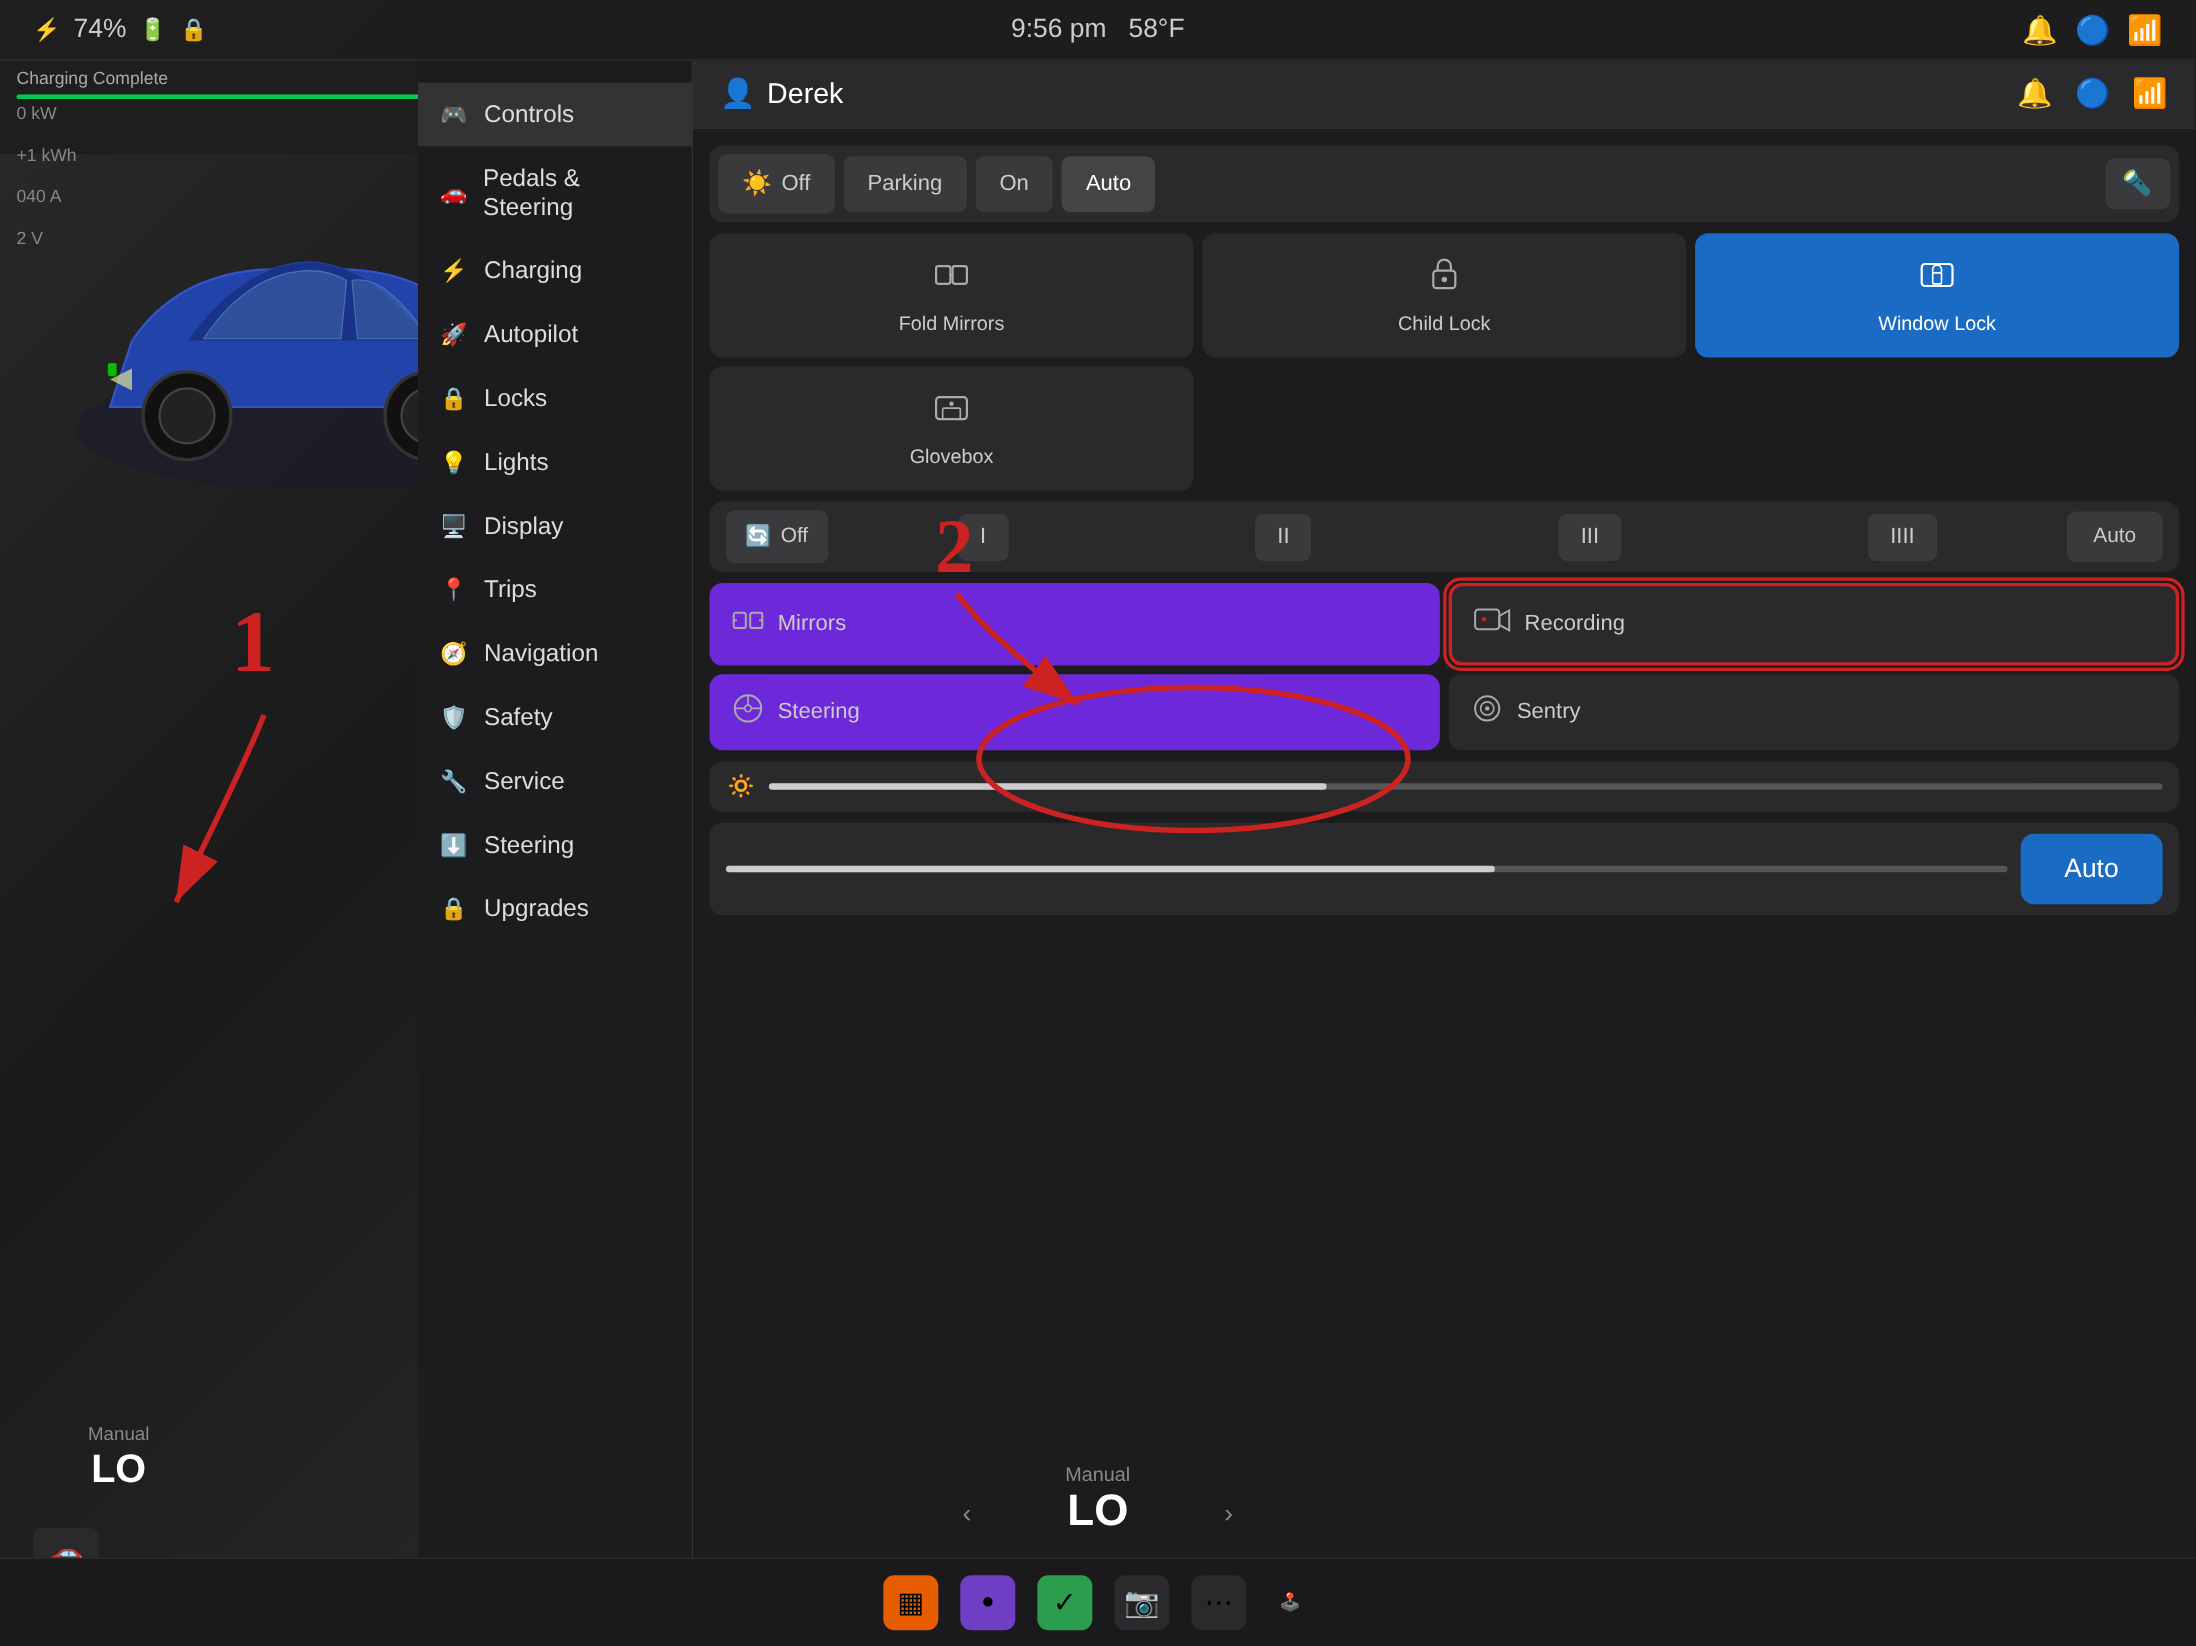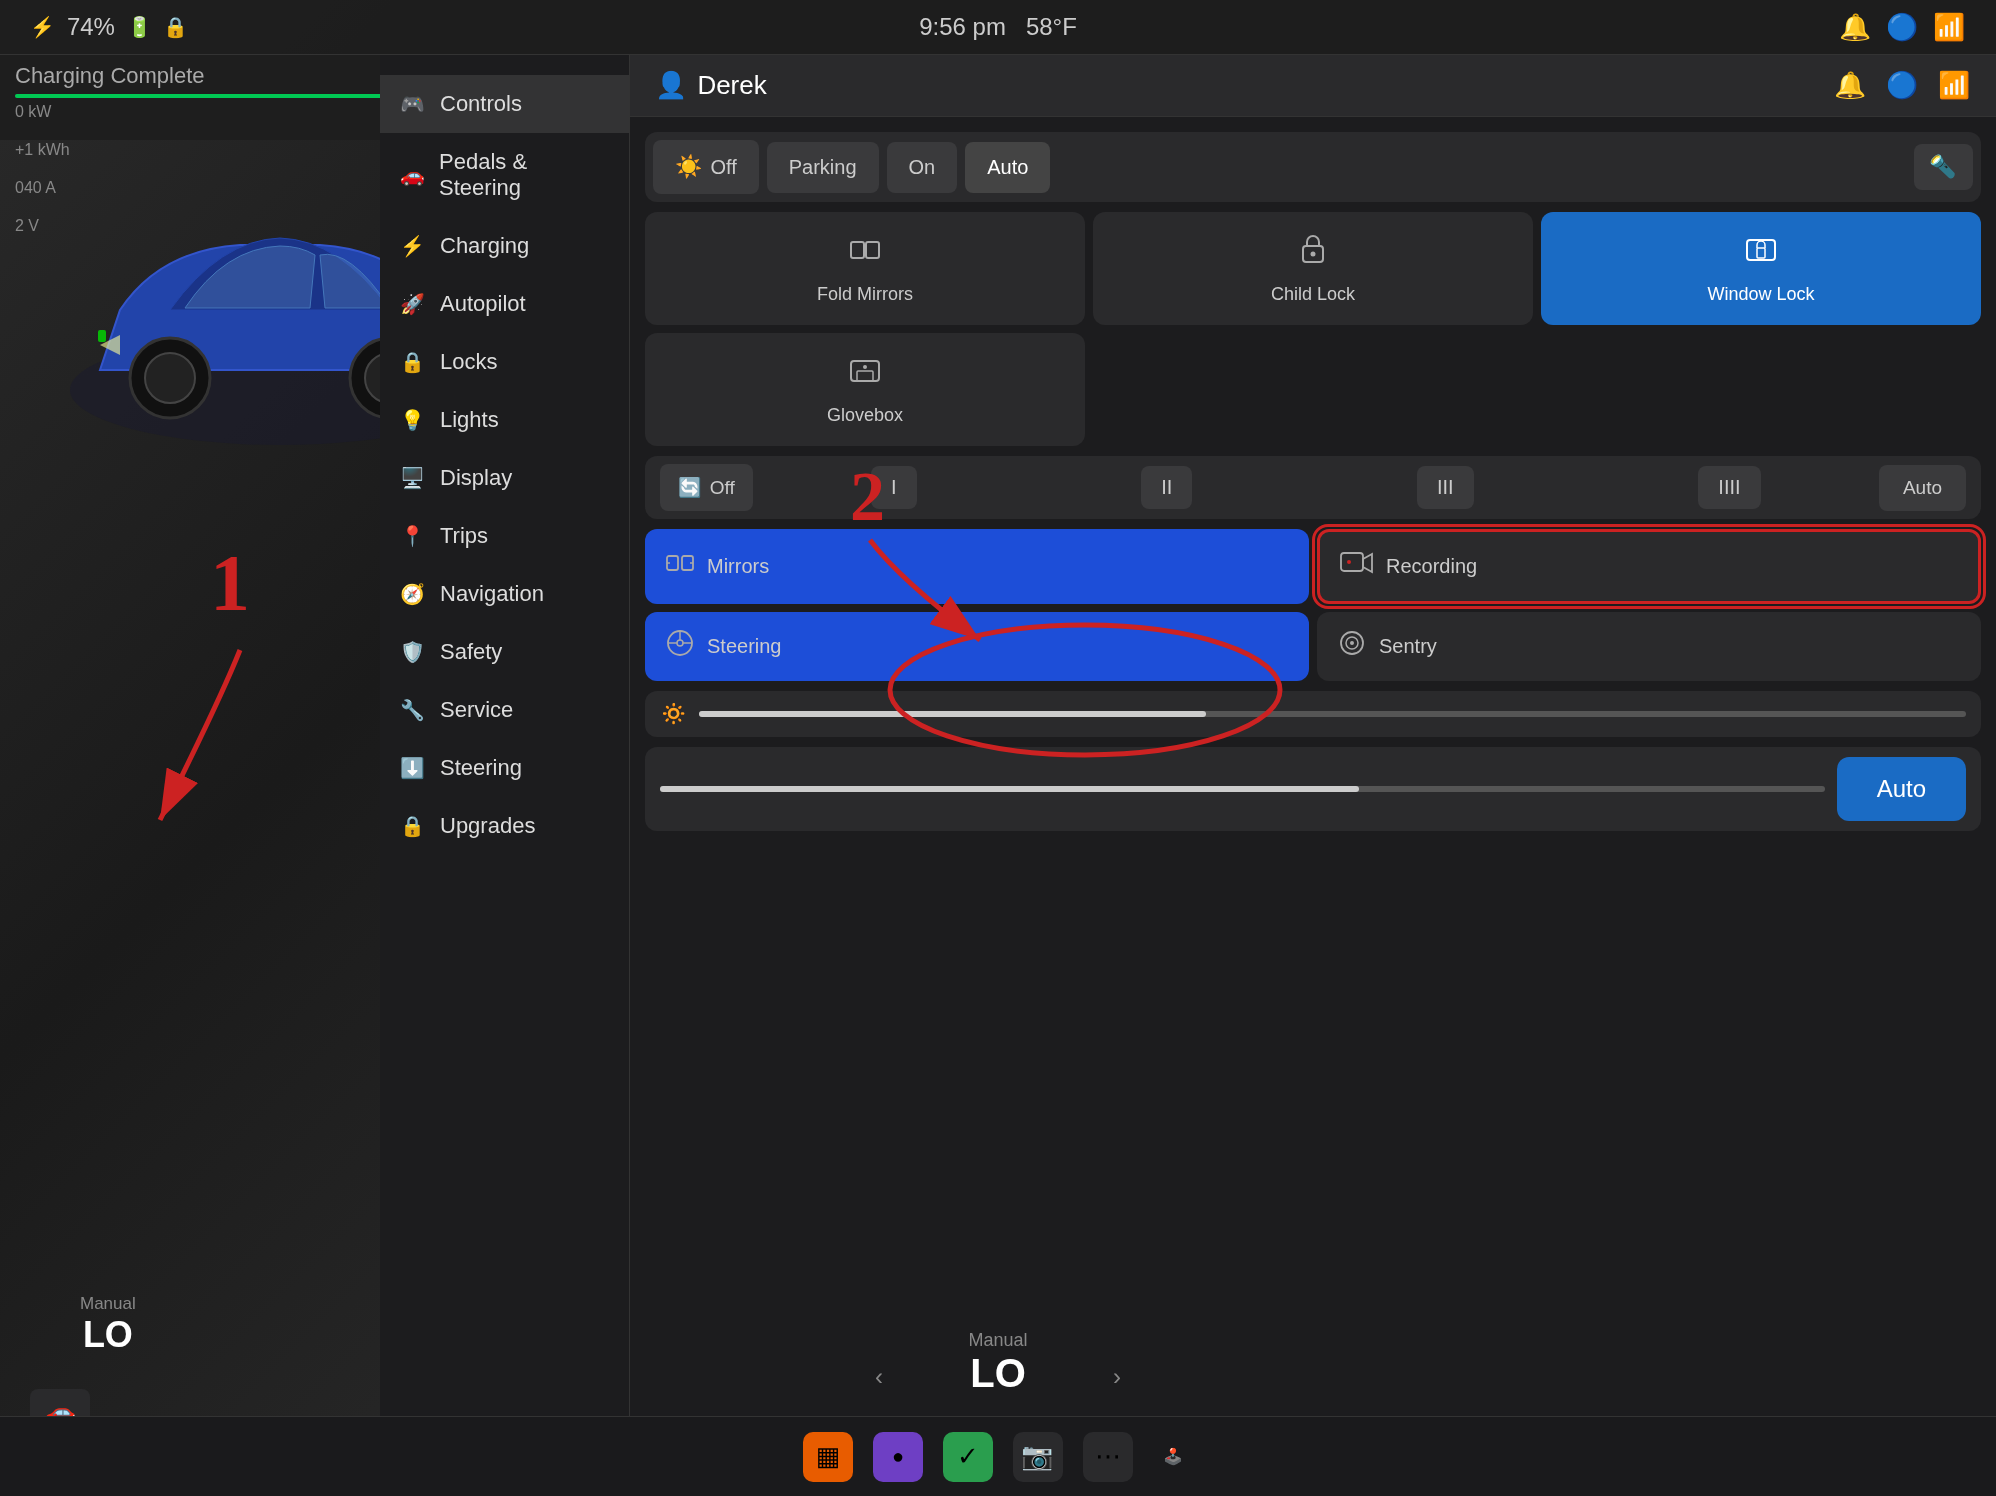--- a/index.html
+++ b/index.html
@@ -71,21 +71,21 @@
       left: 0;
       width: 620px;
       height: 85px;
       background: #1e1e1e;
       padding: 8px 15px;
       z-index: 5;
     }
 
     .charging-title {
       color: #aaa;
-      font-size: 22px;
+      font-size: 16px;
     }
 
     .charging-progress-bar {
       height: 4px;
       background: #333;
       border-radius: 2px;
       margin-top: 5px;
       position: relative;
     }
 
@@ -387,21 +387,21 @@
 
     
     .feature-rows {
       display: grid;
       grid-template-columns: 1fr 1fr;
       gap: 8px;
       margin-bottom: 12px;
     }
 
     .feature-tile {
-      background: #1d4ed8;
+      background: #6d28d9;
       border-radius: 12px;
       padding: 16px 20px;
       display: flex;
       align-items: center;
       gap: 12px;
       cursor: pointer;
     }
 
     .feature-tile-icon {
       font-size: 28px;

